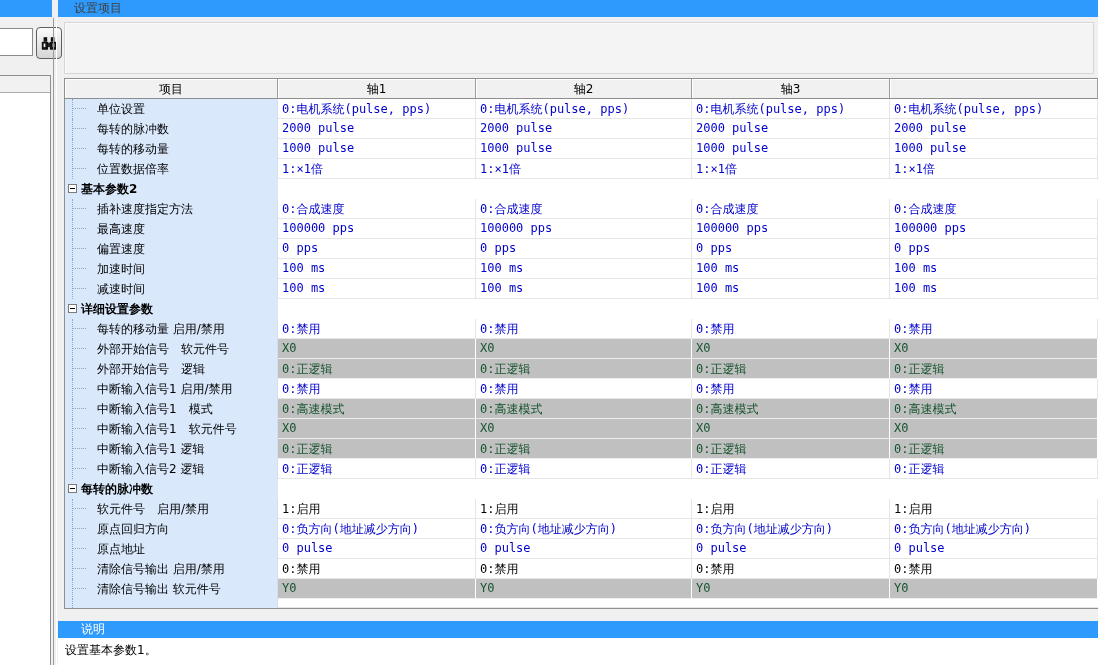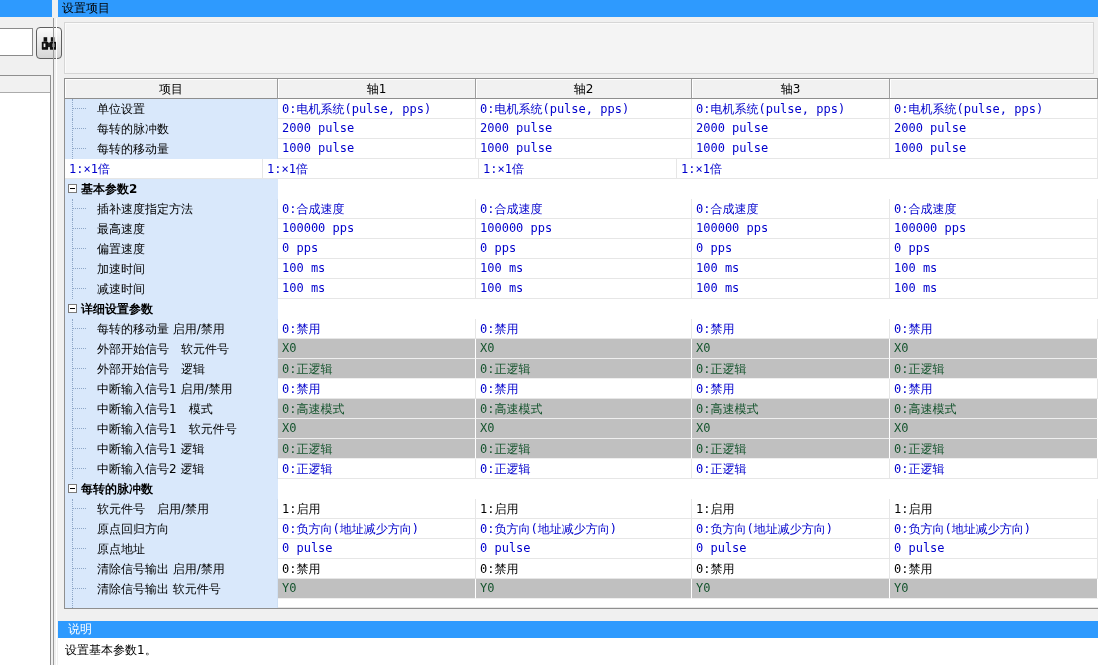--- a/index.html
+++ b/index.html
@@ -13,22 +13,22 @@
   .find-button{position:absolute;left:36px;top:27px;width:26px;height:32px;border:1px solid #5F5F5F;
     border-radius:4px;background:linear-gradient(#FBFBFB,#D6D6D6);box-sizing:border-box;
     display:flex;align-items:center;justify-content:center;padding:0;cursor:default;}
   .left-listbox{position:absolute;left:-5px;top:75px;width:56px;height:600px;border:1px solid #8F8F8F;
     background:#FFF;box-sizing:border-box;}
   .left-listbox .tree-head{height:16px;background:#F1F1F1;border-bottom:1px solid #ABABAB;}
   .pane-divider{position:absolute;left:53px;top:18px;width:2px;height:647px;
     border-left:1px solid #9A9A9A;border-right:1px solid #FFFFFF;}
 
   
-  .main-titlebar{position:absolute;left:58px;top:0;right:0;height:17px;background:#2E9AFE;color:#000000;
-    line-height:17px;padding-left:4px;overflow:hidden;}
+  .main-titlebar{position:absolute;left:58px;top:0;right:0;height:17px;background:#2E9AFE;color:#404040;
+    line-height:17px;padding-left:16px;overflow:hidden;}
   .toolbar-area{position:absolute;left:64px;top:22px;right:4px;height:50px;background:#F4F4F4;
     border:1px solid #D6D6D6;box-shadow:inset 1px 1px 0 #FBFBFB;}
 
   
   .settings-table{position:absolute;left:64px;top:78px;right:0;background:#FFF;
     border-left:1px solid #8F8F8F;border-top:1px solid #8F8F8F;border-bottom:1px solid #8F8F8F;}
   .trow{display:flex;height:20px;box-sizing:border-box;}
   .trow.filler{height:9px;}
   .c0{width:213px;}
   .c1{width:198px;}
@@ -52,21 +52,21 @@
   .group .icell{border-right:1px solid #D9E8FB;}
   .vcell{background:#FFF;padding:2px 4px;box-sizing:border-box;white-space:nowrap;overflow:hidden;
     border-right:1px solid #E6E6E6;border-bottom:1px solid #E6E6E6;
     font-family:"DejaVu Sans Mono","DejaVu Sans",monospace;font-size:12px;}
   .vcell.blue{color:#0000CC;}
   .vcell.black{color:#000;}
   .vcell.gray{background:#C0C0C0;color:#14532d;border-right-color:#FFF;border-bottom-color:#EFEFEF;}
 
   
   .desc-bar{position:absolute;left:58px;top:621px;right:0;height:17px;background:#2E9AFE;color:#FFF;
-    line-height:17px;padding-left:10px;}
+    line-height:17px;padding-left:23px;}
   .desc-body{position:absolute;left:58px;top:638px;right:0;height:27px;background:#FFF;
     padding:4px 0 0 7px;box-sizing:border-box;}
 </style>
 </head>
 <body>
 
 <div class="app">
 
   <div class="left-titlebar-frag"></div>
   <input class="search-input" value="" style="">
@@ -128,20 +128,25 @@
           <span class="rail"></span>
           <span class="stub"></span>
           <span class="plabel">每转的移动量</span>
         </div>
         <div class="vcell blue c1">1000 pulse</div>
         <div class="vcell blue c2">1000 pulse</div>
         <div class="vcell blue c3">1000 pulse</div>
         <div class="vcell blue c4">1000 pulse</div>
       </div>
       <div class="trow">
+        <div class="icell">
+          <span class="rail"></span>
+          <span class="stub"></span>
+          <span class="plabel">位置数据倍率</span>
+        </div>
         <div class="vcell blue c1">1:×1倍</div>
         <div class="vcell blue c2">1:×1倍</div>
         <div class="vcell blue c3">1:×1倍</div>
         <div class="vcell blue c4">1:×1倍</div>
       </div>
       <div class="trow group">
         <div class="icell">
           <span class="expander"></span>
           <span class="glabel">基本参数2</span>
         </div>

